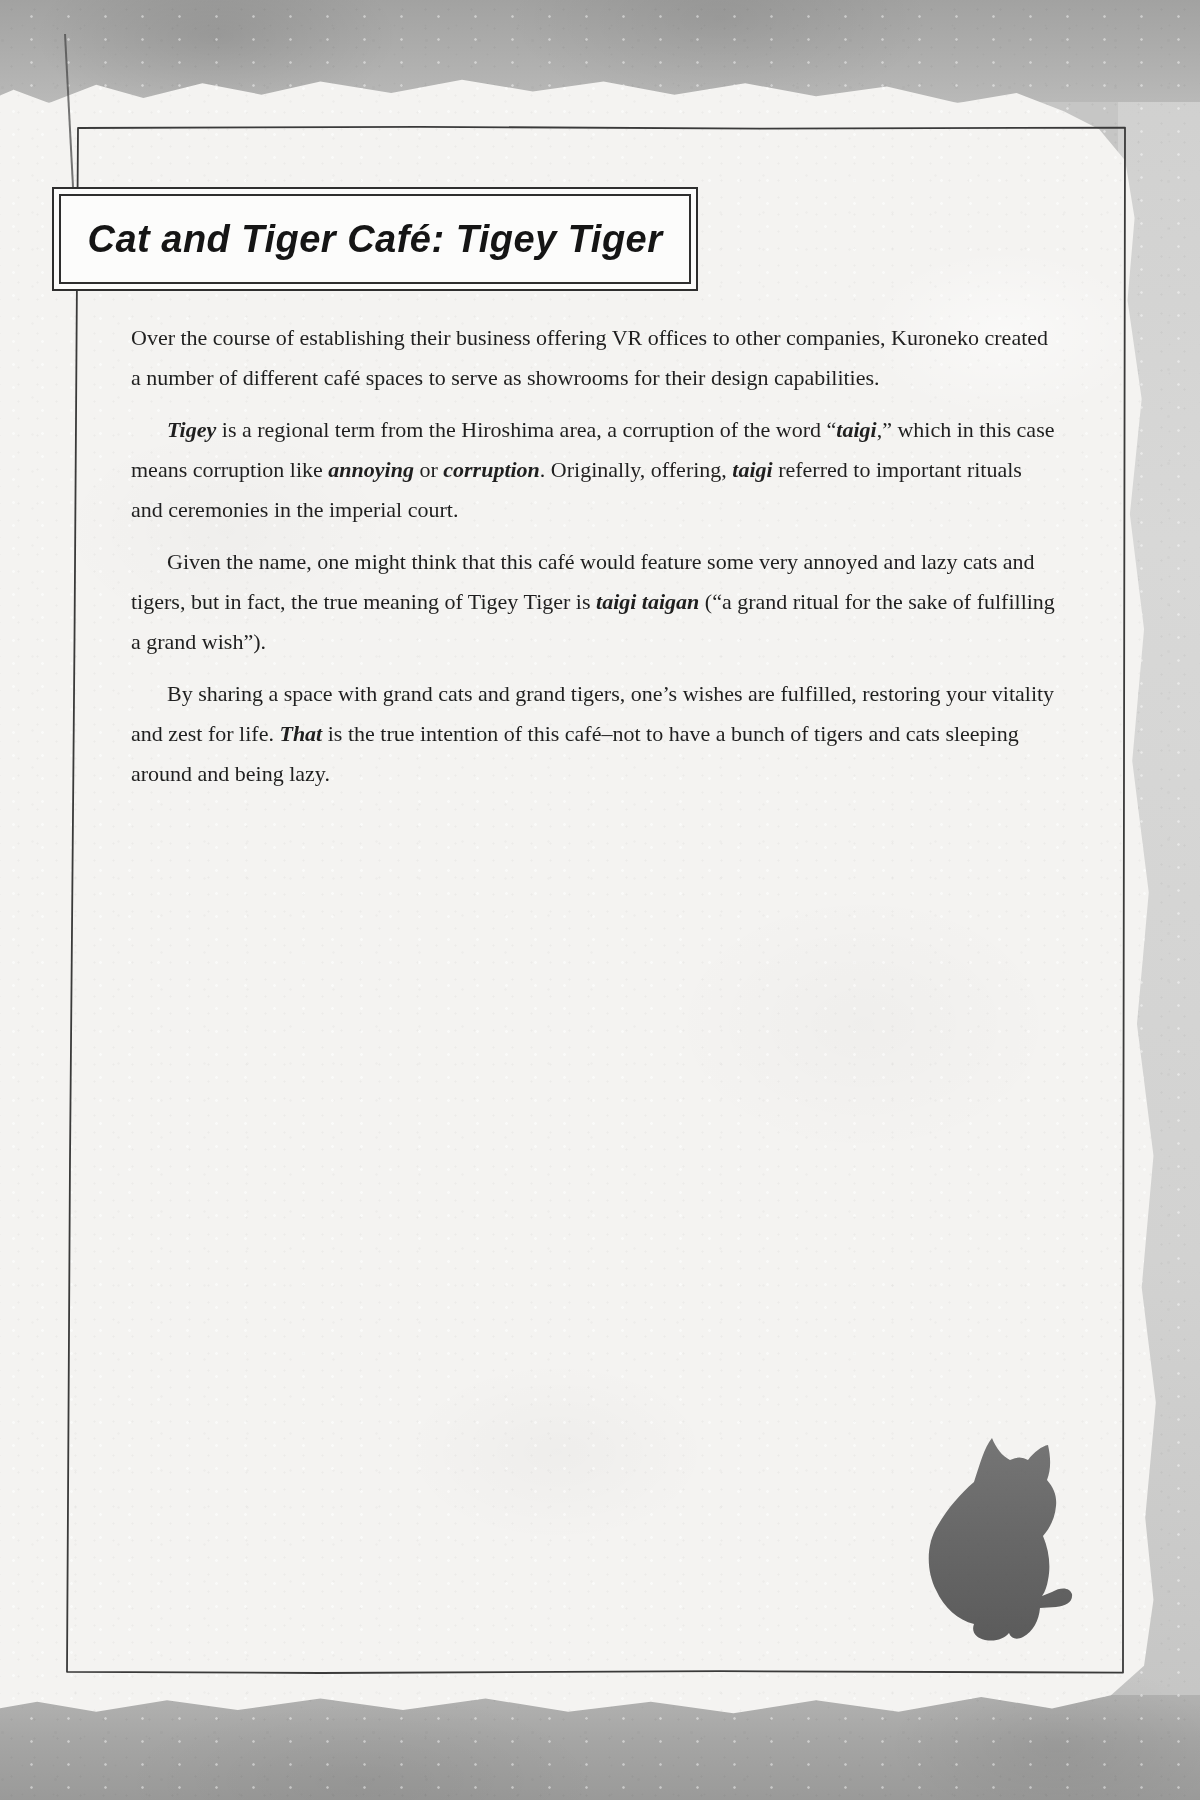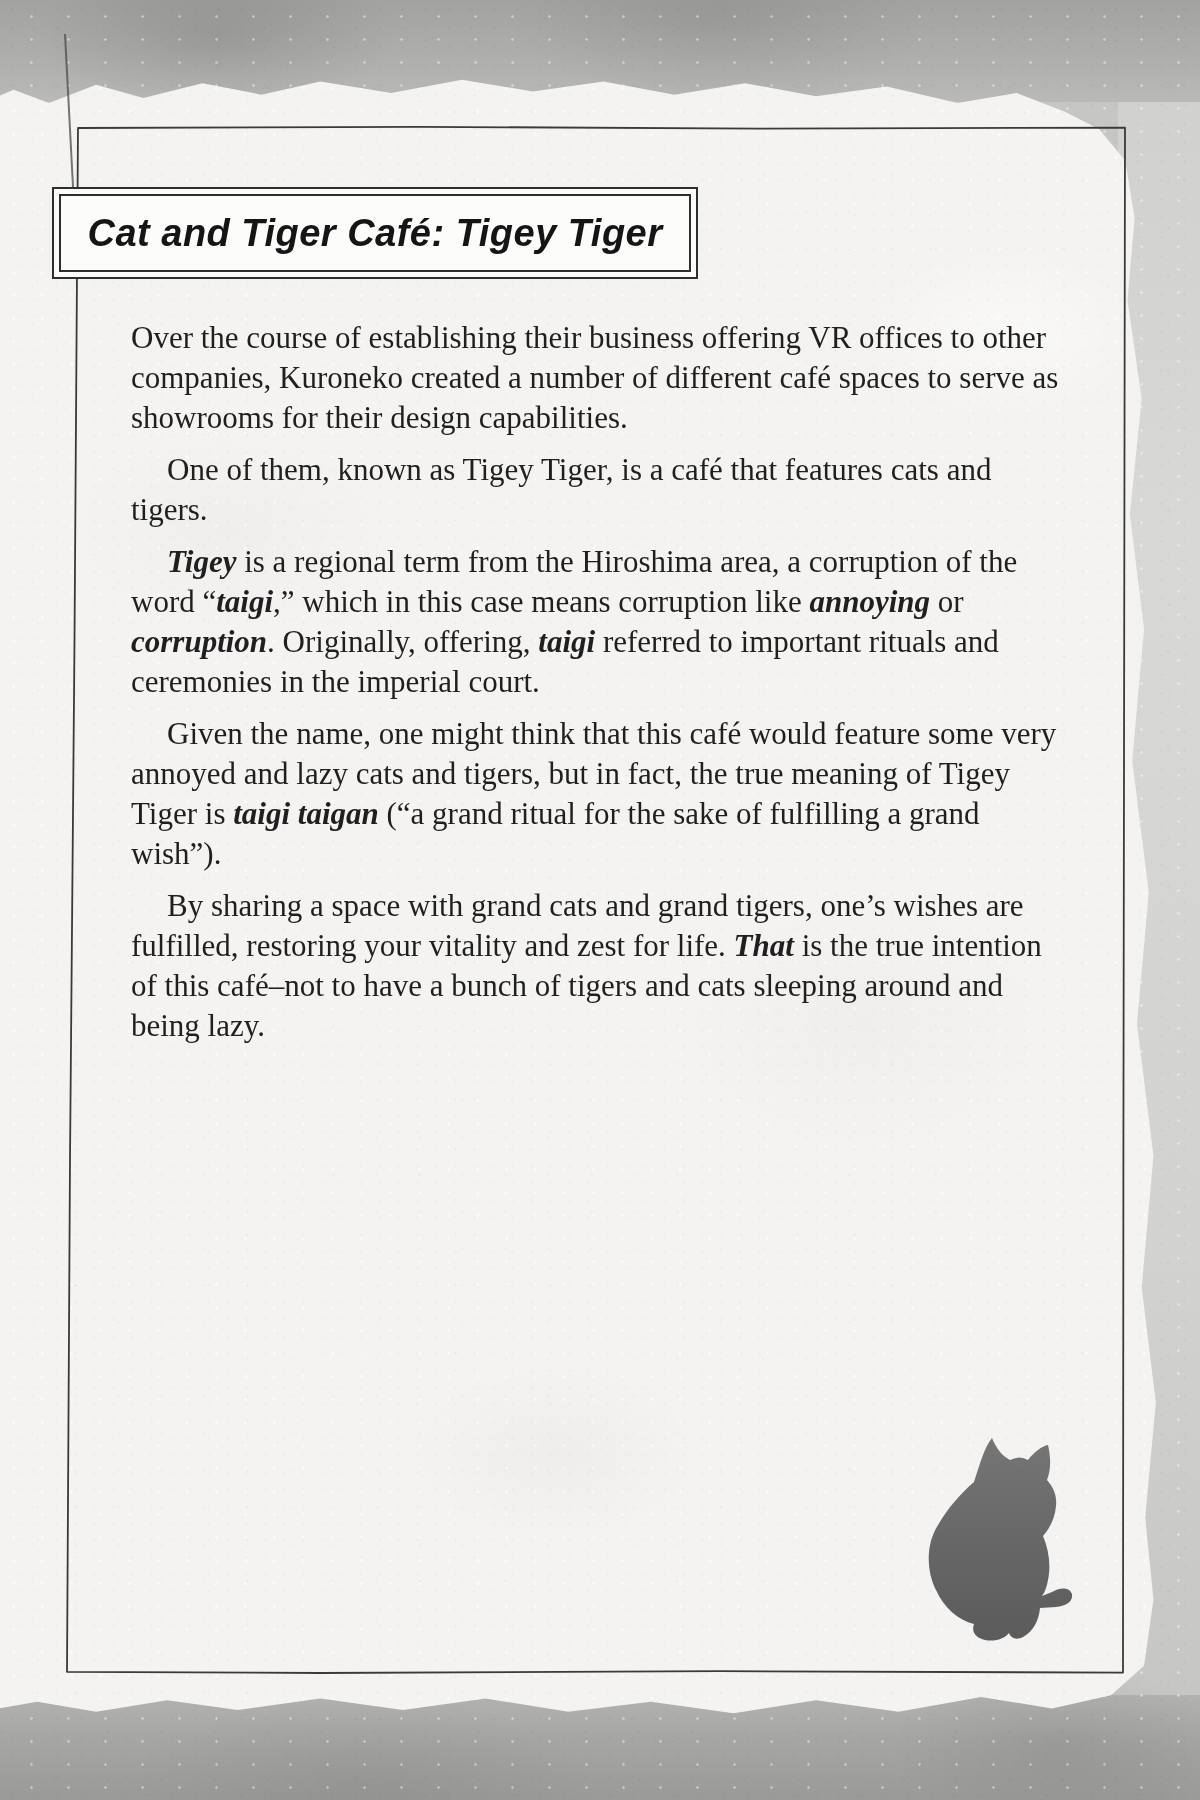--- a/index.html
+++ b/index.html
@@ -75,40 +75,40 @@
   
   .crack{
     position:absolute;left:64px;top:34px;width:1.5px;height:156px;
     background:#4a4a4a;opacity:.75;
     transform:rotate(-3deg);transform-origin:top center;
   }
   
   .frame-svg{position:absolute;left:0;top:0;}
   
   .title-box{
-    position:absolute;left:52px;top:187px;width:646px;height:92px;
+    position:absolute;left:52px;top:187px;width:646px;height:104px;
     background:#fcfcfb;border:2px solid #2e2e2e;
     box-sizing:border-box;padding:5px;
   }
   .title-inner{
     width:100%;height:100%;box-sizing:border-box;
     border:2px solid #2e2e2e;background:#fcfcfb;
     display:flex;align-items:center;justify-content:center;
   }
   .title-inner h1{
     margin:0;
     font-family:"Liberation Sans", sans-serif;
     font-style:italic;font-weight:bold;
     font-size:38px;letter-spacing:.5px;color:#151515;
     white-space:nowrap;
   }
   
   .article{
     position:absolute;left:131px;top:318px;width:928px;
-    font-size:31px;line-height:40px;color:#1f1f1f;
+    font-size:22px;line-height:40px;color:#1f1f1f;
     text-align:left;
   }
   .article p{margin:0 0 12px 0;}
   .article p.indent{text-indent:36px;}
   .article em{font-style:italic;font-weight:bold;}
   
   .cat-svg{
     position:absolute;left:912px;top:1434px;
     filter:blur(.5px);
   }
@@ -136,21 +136,20 @@
   </svg>
 
   <div class="title-box">
     <div class="title-inner">
       <h1>Cat and Tiger Café: Tigey Tiger</h1>
     </div>
   </div>
 
   <div class="article">
       <p class="para"><span>Over the course of establishing their business offering VR offices to other companies, Kuroneko created a number of different café spaces to serve as showrooms for their design capabilities.</span></p>
-      <p class="para indent"><span>One of them, known as Tigey Tiger, is a café that features cats and tigers.</span></p>
       <p class="para indent"><em>Tigey</em><span> is a regional term from the Hiroshima area, a corruption of the word “</span><em>taigi</em><span>,” which in this case means corruption like </span><em>annoying</em><span> or </span><em>corruption</em><span>. Originally, offering, </span><em>taigi</em><span> referred to important rituals and ceremonies in the imperial court.</span></p>
       <p class="para indent"><span>Given the name, one might think that this café would feature some very annoyed and lazy cats and tigers, but in fact, the true meaning of Tigey Tiger is </span><em>taigi taigan</em><span> (“a grand ritual for the sake of fulfilling a grand wish”).</span></p>
       <p class="para indent"><span>By sharing a space with grand cats and grand tigers, one’s wishes are fulfilled, restoring your vitality and zest for life. </span><em>That</em><span> is the true intention of this café–not to have a bunch of tigers and cats sleeping around and being lazy.</span></p>
     </div>
 
   <svg class="cat-svg" width="164" height="210" viewBox="0 0 164 210" aria-hidden="true">
     <defs>
       <linearGradient id="catg" x1="0" y1="0" x2="0" y2="1">
         <stop offset="0" stop-color="#6d6d6d"></stop>
         <stop offset="0.5" stop-color="#5e5e5e"></stop>

